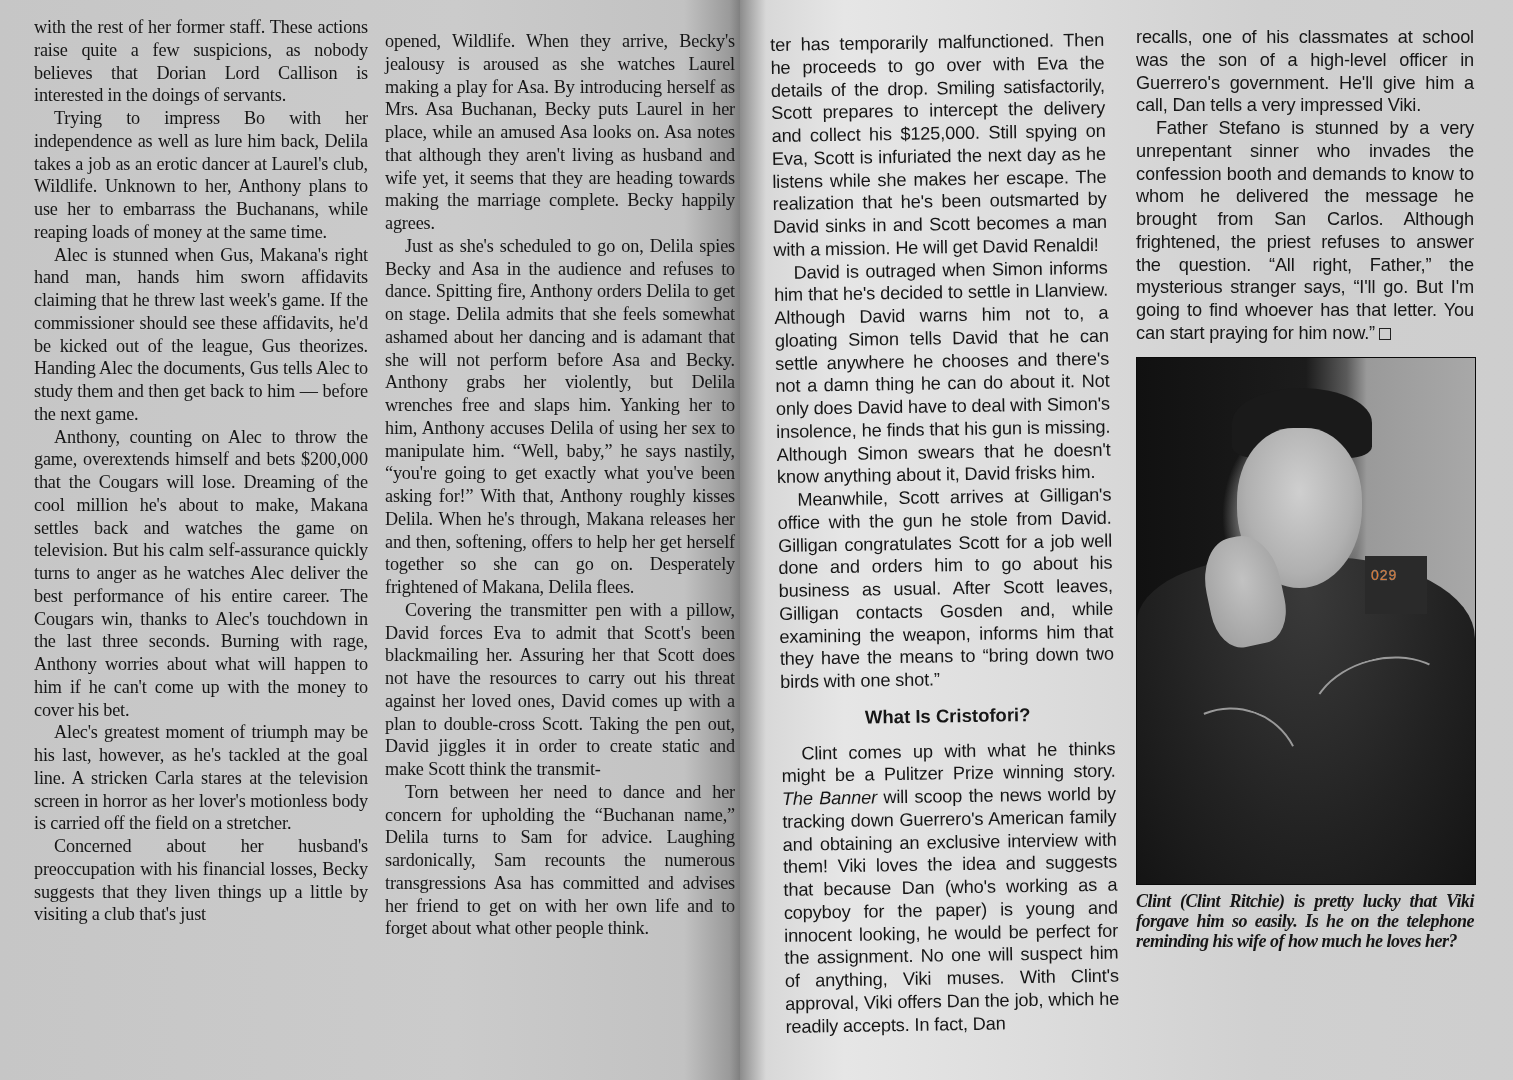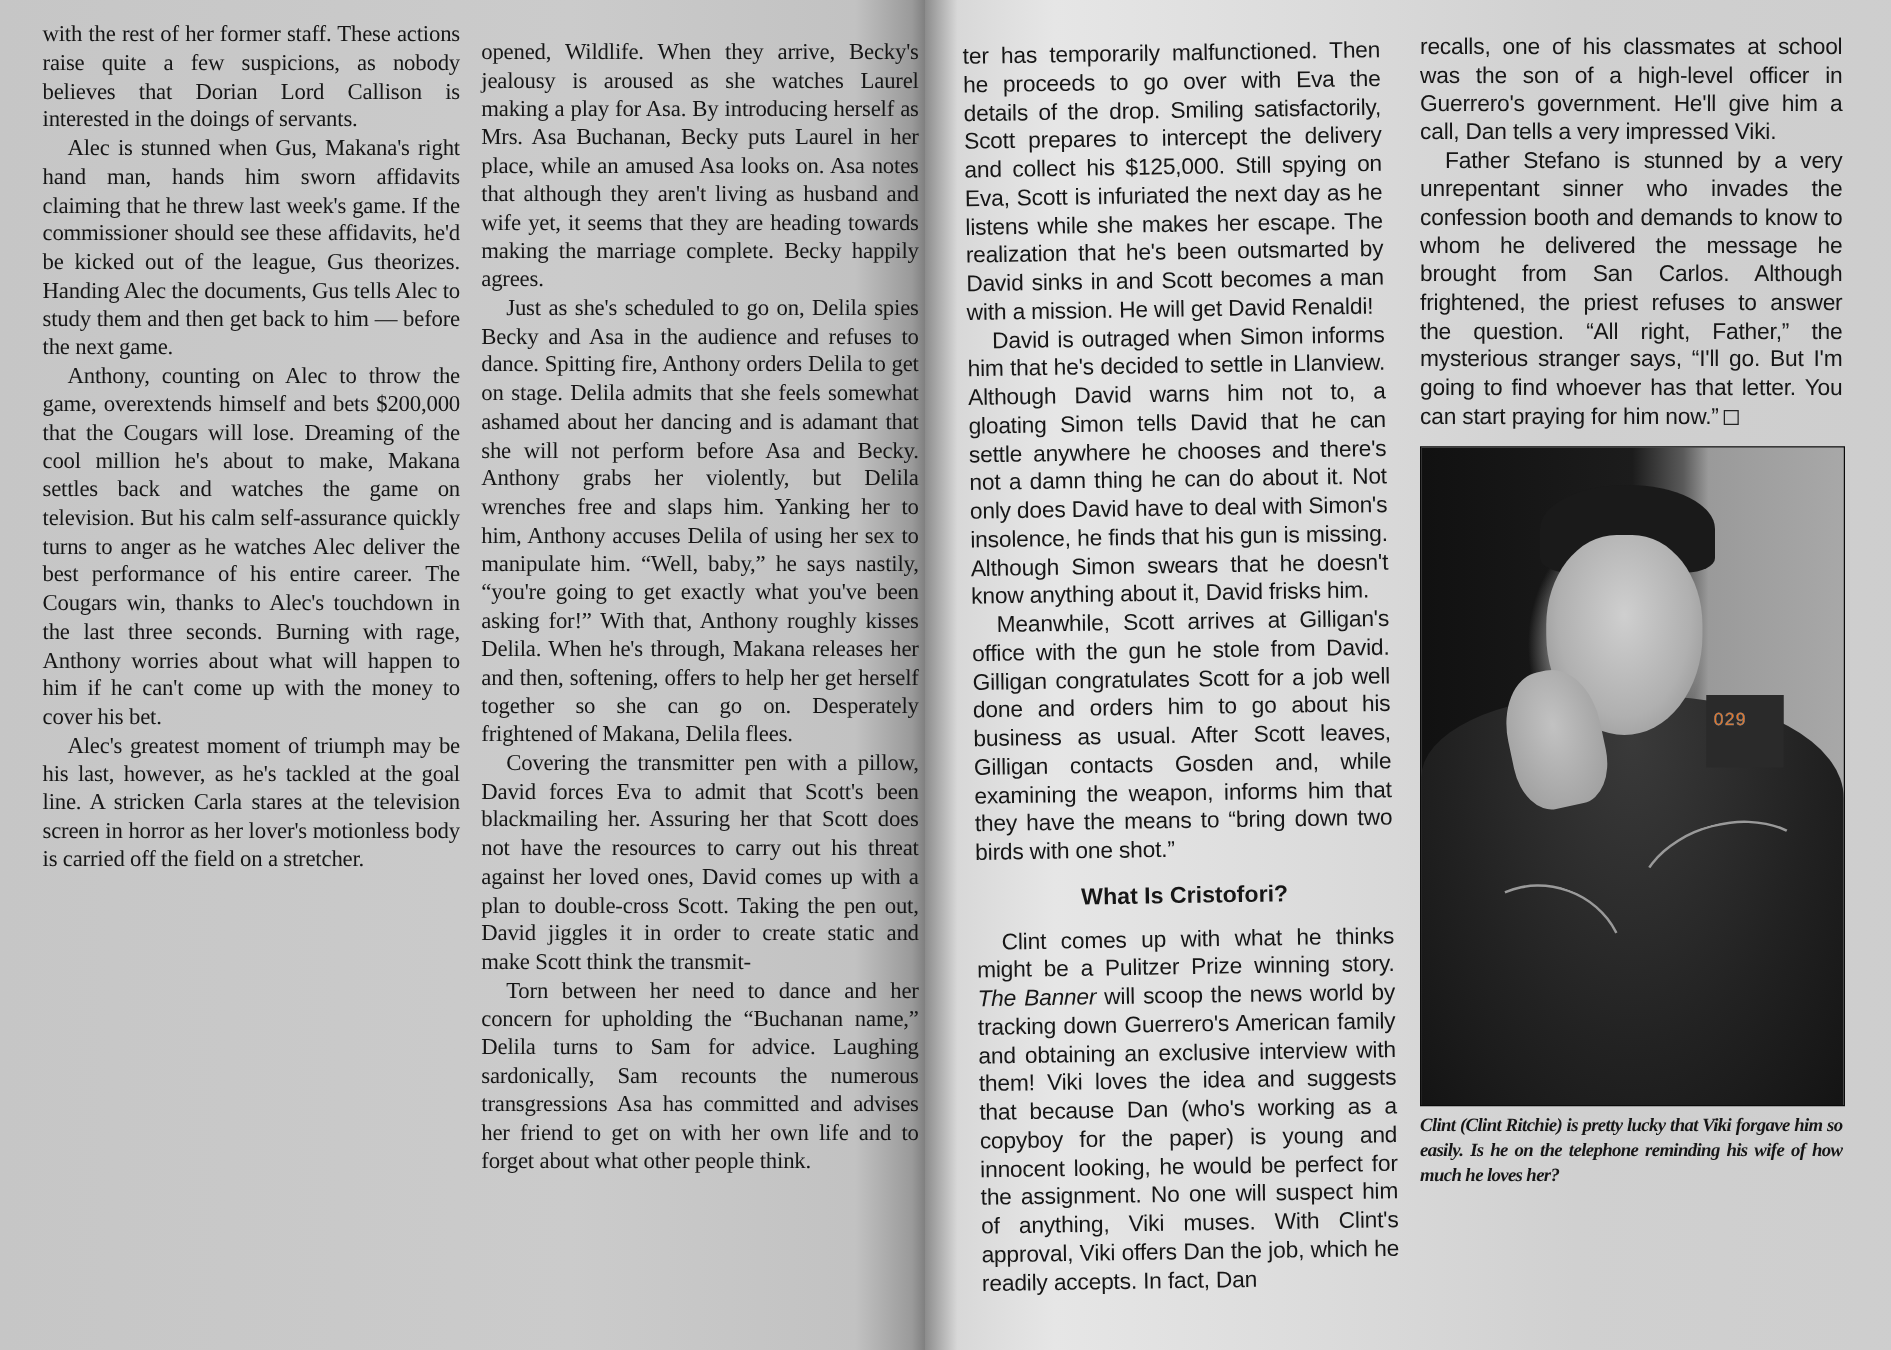--- a/index.html
+++ b/index.html
@@ -139,21 +139,21 @@
       color: #f97316;
       letter-spacing: 1px;
       font-family: Liberation Sans, sans-serif;
       -webkit-text-stroke: 0.4px #888;
     }
     .caption {
       margin-top: 6px;
       font-family: "Liberation Serif", serif;
       font-style: italic;
       font-weight: bold;
-      font-size: 15px;
+      font-size: 18px;
       line-height: 20px;
       text-align: justify;
       letter-spacing: -0.5px;
     }
     .end-mark {
       display: inline-block;
       width: 10px;
       height: 10px;
       border: 1.3px solid #222;
       margin-left: 4px;
@@ -163,23 +163,25 @@
       font-style: italic;
     }
   </style>
 </head>
 <body>
 
 <div class="page page-left">
 
   <div class="col col1">
     <p class="noindent">with the rest of her former staff. These actions raise quite a few suspicions, as nobody believes that Dorian Lord Callison is interested in the doings of servants.</p>
+    <p>Trying to impress Bo with her independence as well as lure him back, Delila takes a job as an erotic dancer at Laurel's club, Wildlife. Unknown to her, Anthony plans to use her to embarrass the Buchanans, while reaping loads of money at the same time.</p>
     <p>Alec is stunned when Gus, Makana's right hand man, hands him sworn affidavits claiming that he threw last week's game. If the commissioner should see these affidavits, he'd be kicked out of the league, Gus theorizes. Handing Alec the documents, Gus tells Alec to study them and then get back to him — before the next game.</p>
     <p>Anthony, counting on Alec to throw the game, overextends himself and bets $200,000 that the Cougars will lose. Dreaming of the cool million he's about to make, Makana settles back and watches the game on television. But his calm self-assurance quickly turns to anger as he watches Alec deliver the best performance of his entire career. The Cougars win, thanks to Alec's touchdown in the last three seconds. Burning with rage, Anthony worries about what will happen to him if he can't come up with the money to cover his bet.</p>
     <p>Alec's greatest moment of triumph may be his last, however, as he's tackled at the goal line. A stricken Carla stares at the television screen in horror as her lover's motionless body is carried off the field on a stretcher.</p>
+    <p>Concerned about her husband's preoccupation with his financial losses, Becky suggests that they liven things up a little by visiting a club that's just</p>
   </div>
 
   <div class="col col2">
     <p class="noindent">opened, Wildlife. When they arrive, Becky's jealousy is aroused as she watches Laurel making a play for Asa. By introducing herself as Mrs. Asa Buchanan, Becky puts Laurel in her place, while an amused Asa looks on. Asa notes that although they aren't living as husband and wife yet, it seems that they are heading towards making the marriage complete. Becky happily agrees.</p>
     <p>Just as she's scheduled to go on, Delila spies Becky and Asa in the audience and refuses to dance. Spitting fire, Anthony orders Delila to get on stage. Delila admits that she feels somewhat ashamed about her dancing and is adamant that she will not perform before Asa and Becky. Anthony grabs her violently, but Delila wrenches free and slaps him. Yanking her to him, Anthony accuses Delila of using her sex to manipulate him. “Well, baby,” he says nastily, “you're going to get exactly what you've been asking for!” With that, Anthony roughly kisses Delila. When he's through, Makana releases her and then, softening, offers to help her get herself together so she can go on. Desperately frightened of Makana, Delila flees.</p>
     <p>Covering the transmitter pen with a pillow, David forces Eva to admit that Scott's been blackmailing her. Assuring her that Scott does not have the resources to carry out his threat against her loved ones, David comes up with a plan to double-cross Scott. Taking the pen out, David jiggles it in order to create static and make Scott think the transmit-</p>
     <p>Torn between her need to dance and her concern for upholding the “Buchanan name,” Delila turns to Sam for advice. Laughing sardonically, Sam recounts the numerous transgressions Asa has committed and advises her friend to get on with her own life and to forget about what other people think.</p>
   </div>
 </div>
 

